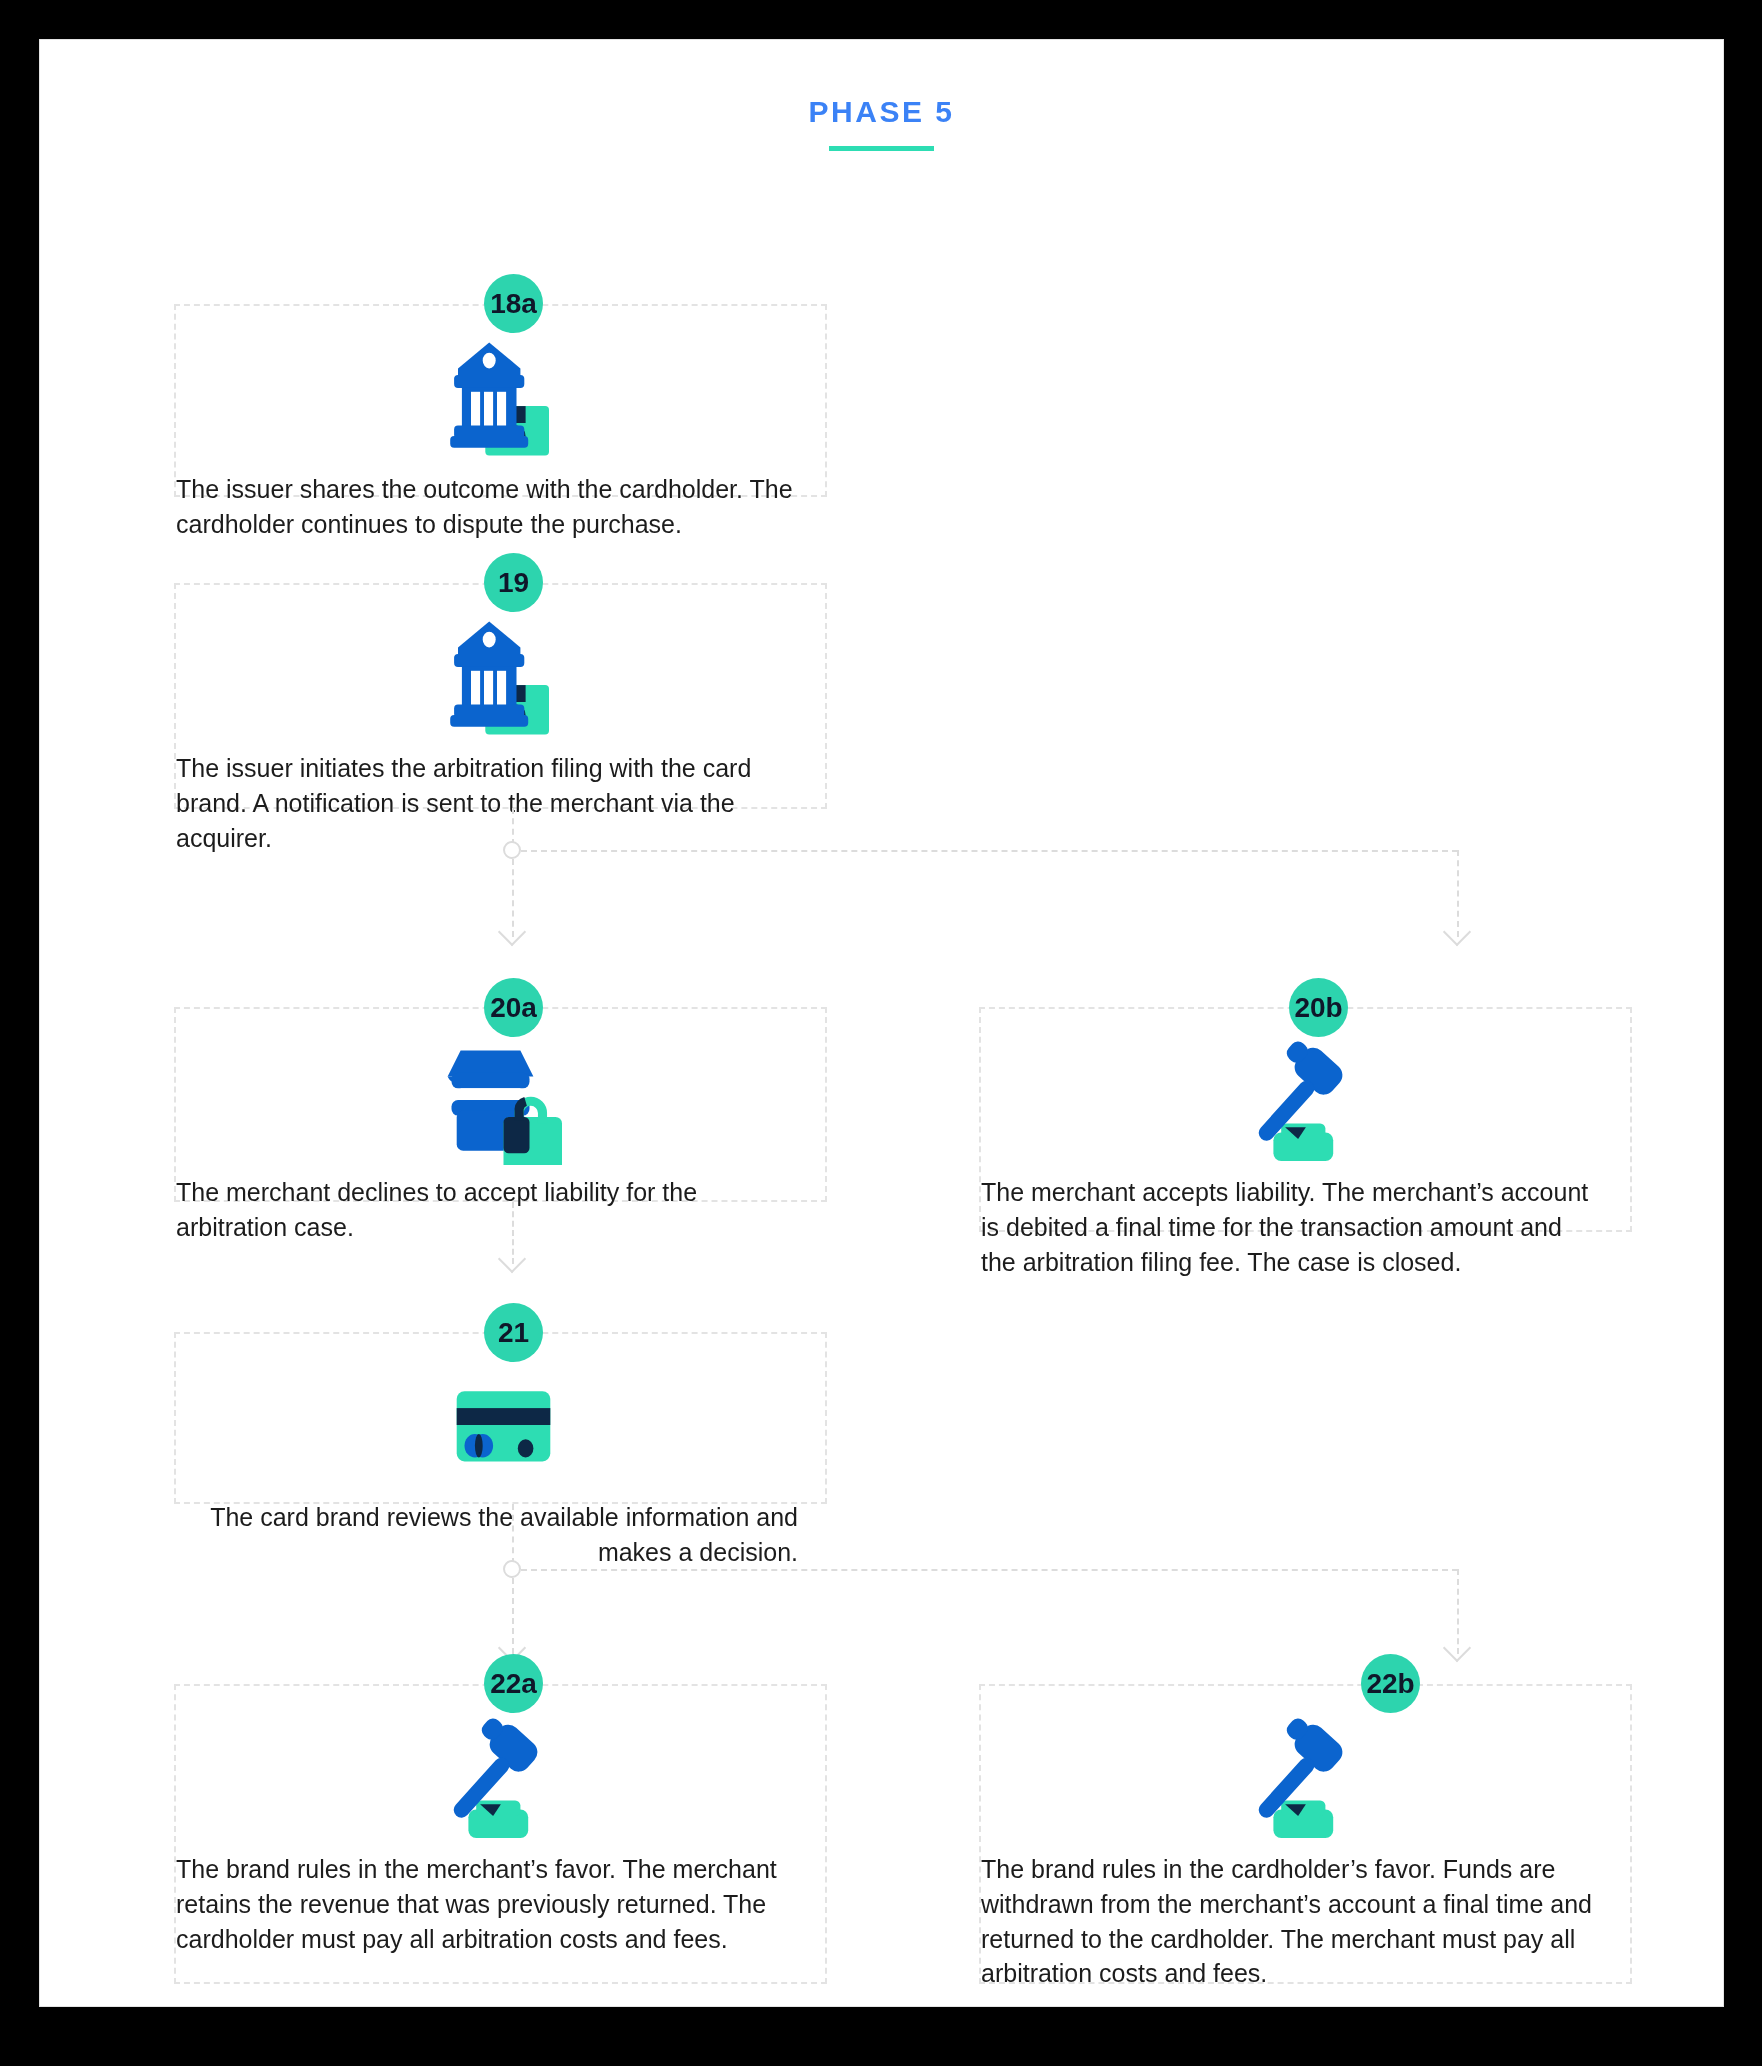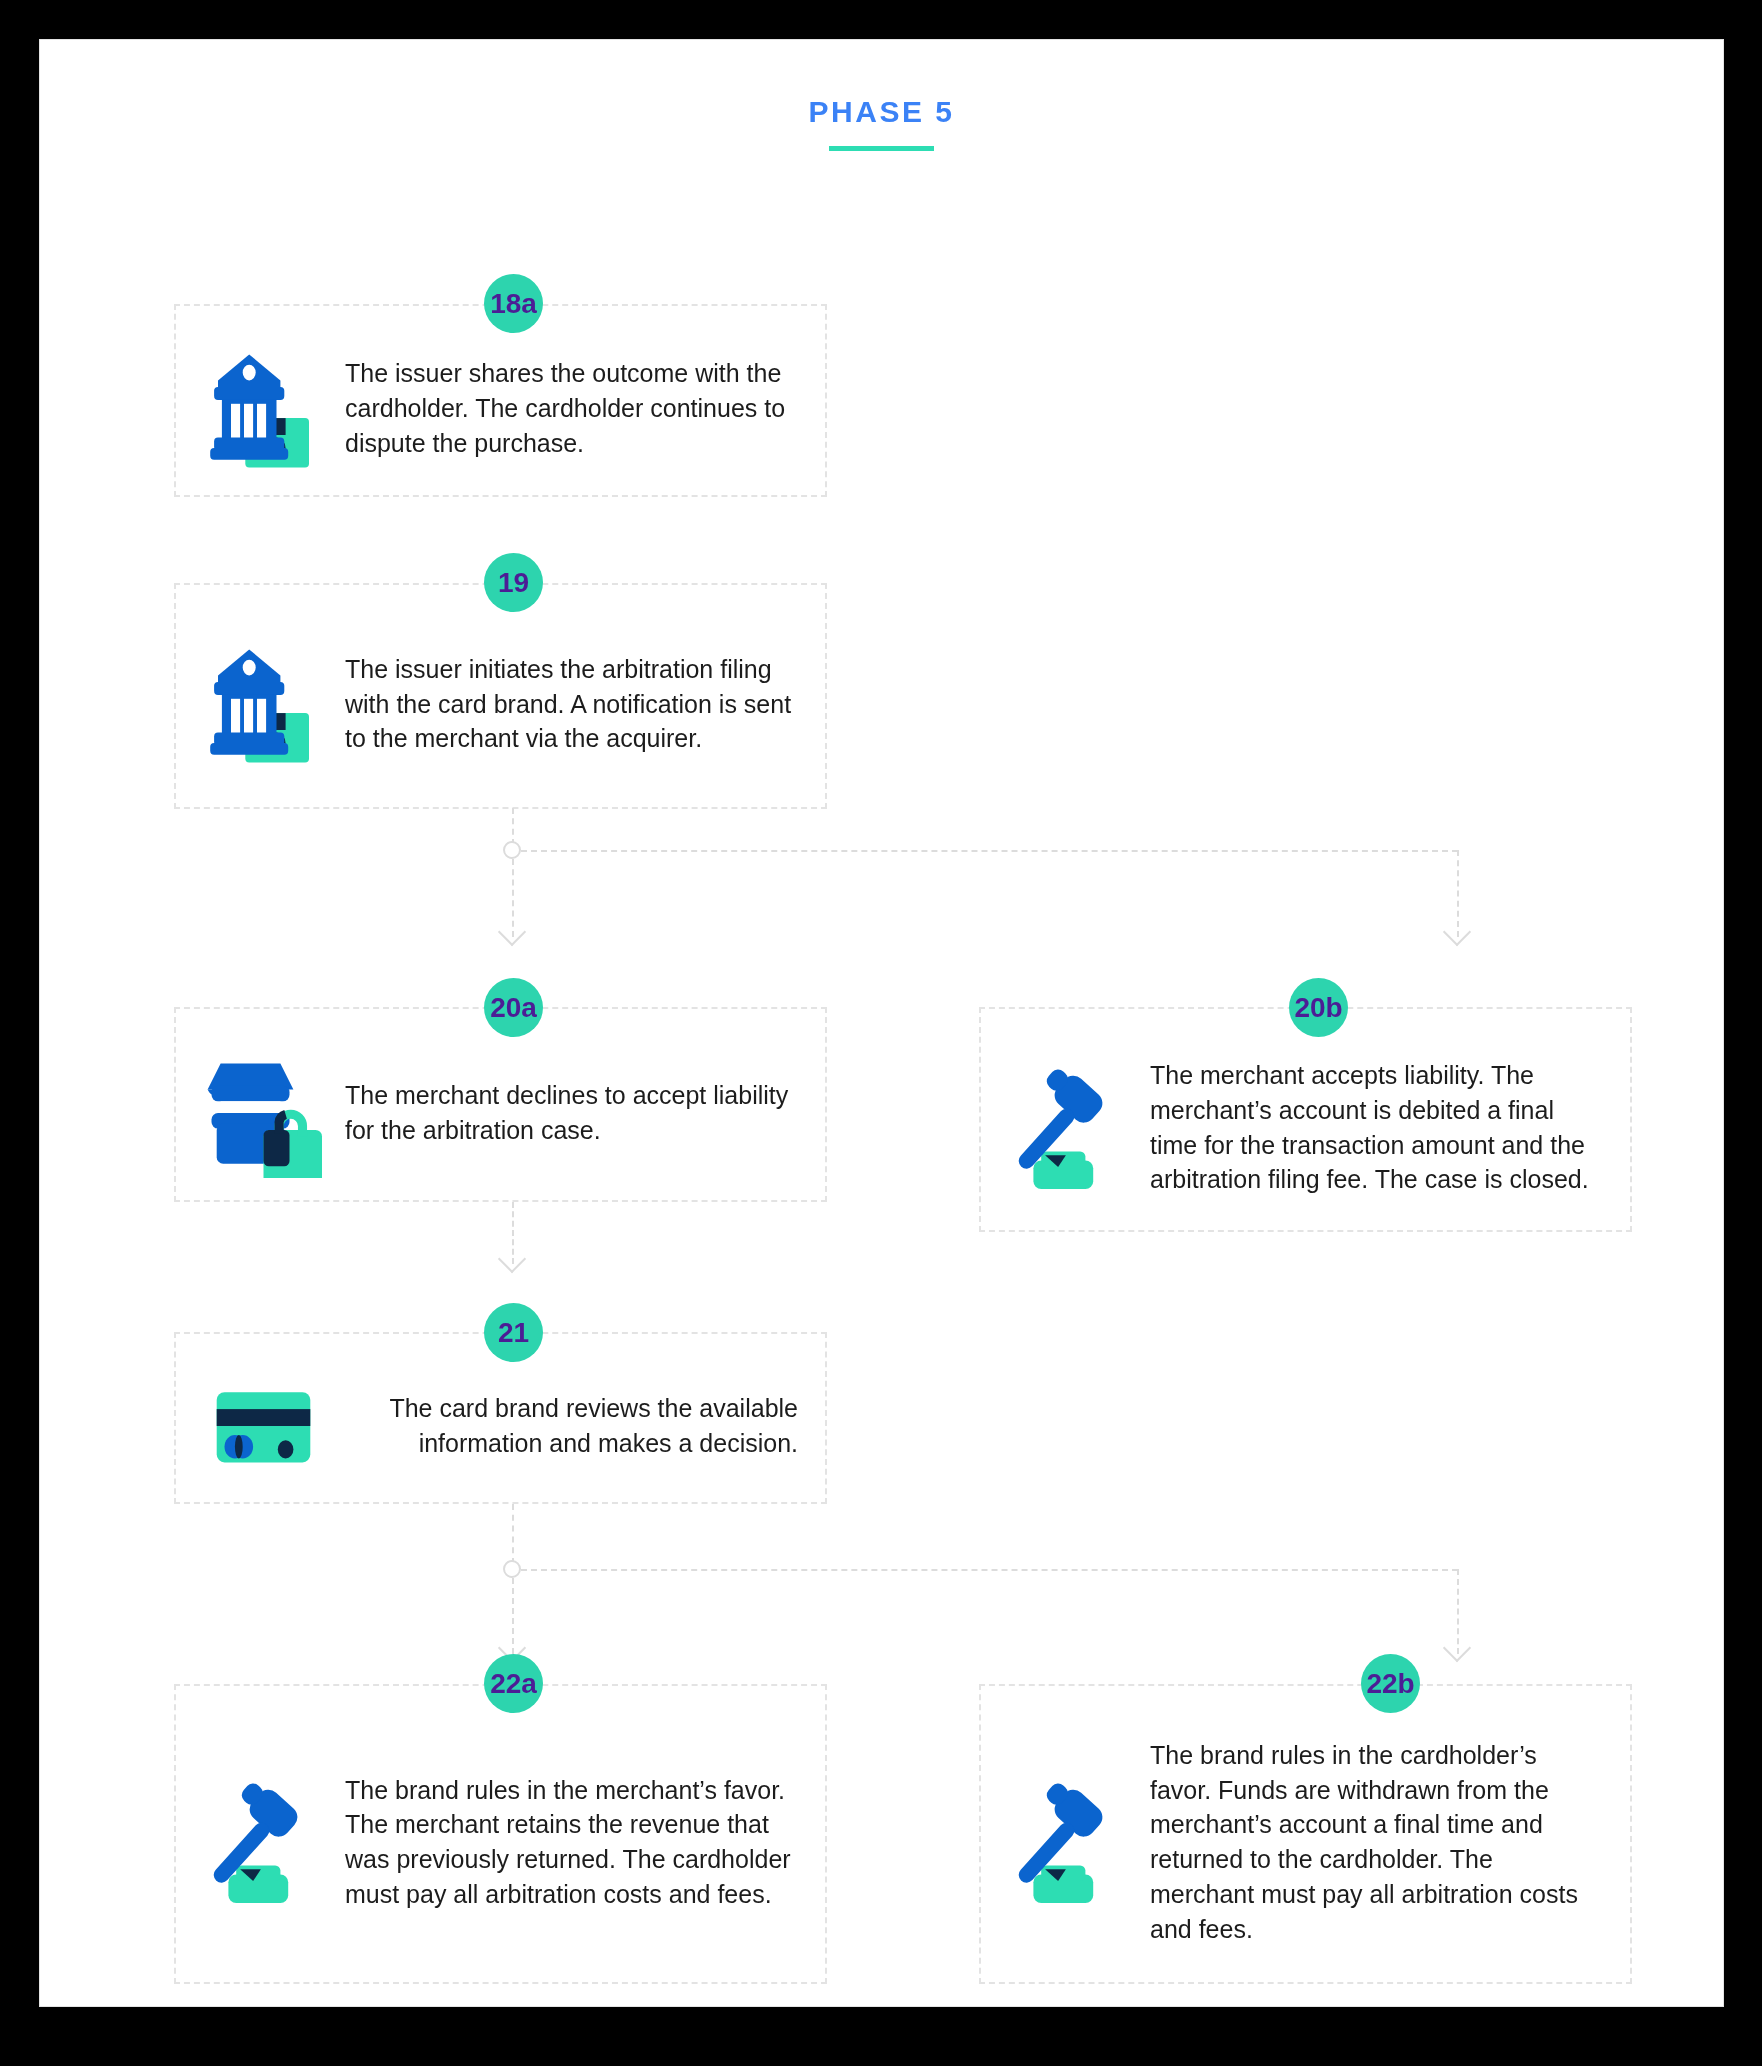--- a/index.html
+++ b/index.html
@@ -35,43 +35,43 @@
 
   
   #flow { position: absolute; left: 0; top: 0; width: 100%; height: 100%; }
 
   .step {
     position: absolute;
     border: 2px dashed #e3e3e3;
     background: transparent;
   }
   .step-inner {
-    position: absolute; left: 0; top: 8px; width: 100%; height: 100%;
-    display: flex; align-items: center;
+    position: absolute; left: 0; top: 16px; width: 100%; height: 100%;
+    display: flex; align-items: center; flex-direction: column;
   }
   .icon-wrap {
     flex: 0 0 auto;
     width: 150px; height: 150px;
     margin-left: 19px;
     display: flex; align-items: center; justify-content: center;
   }
   .icon-wrap svg { width: 130px; height: 130px; display: block; }
   .step-text {
     flex: 1 1 auto;
     font-size: 25px;
     line-height: 1.39;
     color: #1c1c1c;
     padding-right: 27px;
   }
   .badge {
     position: absolute;
     width: 59px; height: 59px;
     border-radius: 50%;
     background: #2DD4AE;
-    color: #4c1d95;
+    color: #0f172a;
     font-size: 28px; font-weight: 700;
     display: flex; align-items: center; justify-content: center;
     z-index: 5;
   }
 
   
   .vline {
     position: absolute;
     width: 0; border-left: 2px dashed #dcdcdc;
   }

